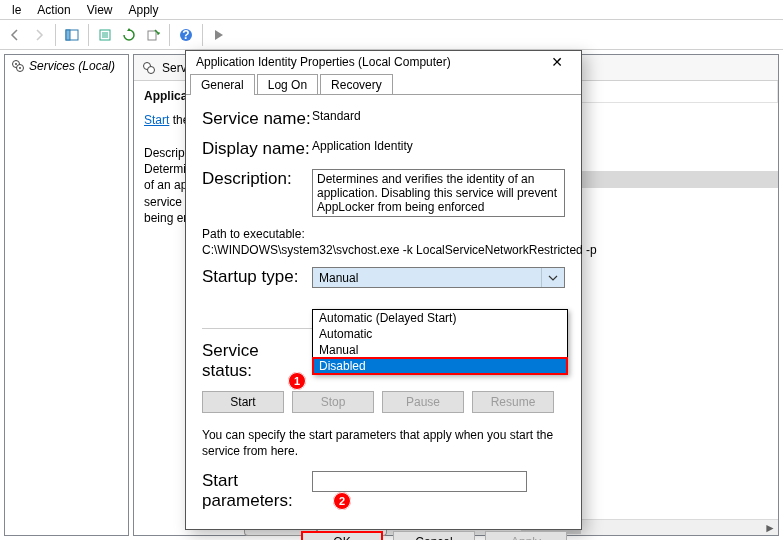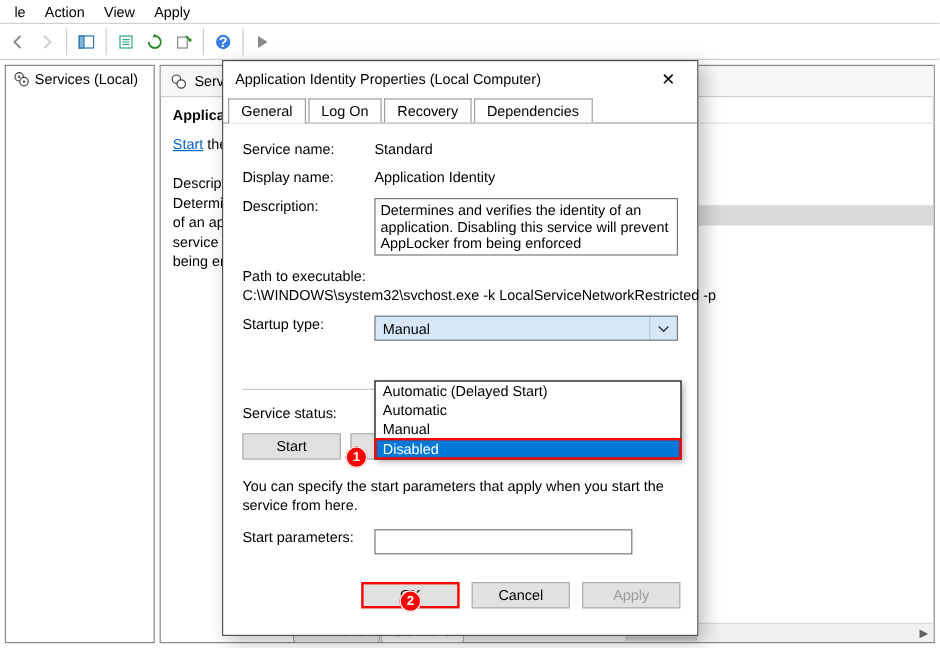--- a/index.html
+++ b/index.html
@@ -44,21 +44,21 @@
 
 
 .dialog { position:absolute; left:185px; top:50px; width:397px; height:480px; background:#fff; border:1px solid #555; box-shadow:5px 5px 15px rgba(0,0,0,0.25); display:flex;flex-direction:column;}
 .dtitle{height:30px;display:flex;align-items:center;padding:0 10px;font-size:12px;}
 .dclose{margin-left:auto;width:28px;height:22px;display:flex;align-items:center;justify-content:center;font-size:14px;}
 .tabs{display:flex;border-bottom:1px solid #a0a0a0;padding:0 4px;height:22px;align-items:flex-end;}
 .tabs .tab{border:1px solid #a0a0a0;border-bottom:none;background:#fff;padding:3px 10px 2px;font-size:12px;margin-right:2px;position:relative;}
 .tabs .tab.active{background:#fff;top:1px;padding-bottom:3px;}
 .dbody{flex:1;padding:14px 16px 10px;position:relative;}
 .frow{display:flex;margin-bottom:10px;align-items:flex-start;}
-.flabel{width:110px;font-size:12px;color:#000;}
+.flabel{width:110px;font-size:17px;color:#000;}
 .fval{flex:1;font-size:12px;}
 textarea.descbox{flex:1;height:48px;resize:none;font-family:inherit;font-size:12px;border:1px solid #7a7a7a;padding:2px 4px;overflow-y:scroll;}
 .combo{flex:1;height:21px;border:1px solid #7a7a7a;background:#d6e8f7;display:flex;align-items:center;padding:0 6px;justify-content:space-between;}
 .combo .chev{border-left:1px solid rgba(0,0,0,0.15);padding-left:6px;height:100%;display:flex;align-items:center;}
 .dropdown{position:absolute;left:126px;top:215px;width:256px;border:1px solid #000;background:#fff;box-shadow:2px 2px 5px rgba(0,0,0,0.3);z-index:5;}
 .dropdown .opt{padding:1px 6px;height:16px;font-size:12px;display:flex;align-items:center;}
 .dropdown .opt.hl{background:#0078d7;color:#fff;outline:2px solid #ff0000;outline-offset:-1px;}
 hr.sep{border:none;border-top:1px solid #ccc;margin:8px 0 12px;}
 .btnrow{display:flex;gap:8px;margin-top:8px;}
 .winbtn{width:82px;height:22px;border:1px solid #adadad;background:#e1e1e1;font-size:12px;display:flex;align-items:center;justify-content:center;}
@@ -131,21 +131,21 @@
   <div class="tsep"></div>
   <div class="tbtn">
       <svg width="12" height="12">
         <path d="M2 1 L10 6 L2 11 Z" fill="#888"></path>
       </svg>
     </div>
 </div>
 
 <div class="main">
   <div class="leftpane">
-    <div style="display:flex;align-items:center;gap:4px;">
+    <div style="display:flex;align-items:center;gap:4px;font-style:italic;">
       <svg width="14" height="14">
           <circle cx="5" cy="5" r="3.5" fill="#fff" stroke="#444"></circle>
           <circle cx="9" cy="9" r="3.5" fill="#fff" stroke="#444"></circle>
           <circle cx="5" cy="5" r="1" fill="#444"></circle>
           <circle cx="9" cy="9" r="1" fill="#444"></circle>
         </svg>
       <span>Services (Local)</span>
     </div>
   </div>
 
@@ -303,21 +303,20 @@
 
 <div class="dialog">
   <div class="dtitle">
     <span>Application Identity Properties (Local Computer)</span>
     <div class="dclose">✕</div>
   </div>
   <div class="tabs">
     <div class="tab active">General</div>
     <div class="tab">Log On</div>
     <div class="tab">Recovery</div>
-    <div class="tab">Dependencies</div>
   </div>
   <div class="dbody">
     <div class="frow">
         <div class="flabel">Service name:</div>
         <div class="fval">Standard</div>
       </div>
     <div class="frow">
         <div class="flabel">Display name:</div>
         <div class="fval">Application Identity</div>
       </div>

